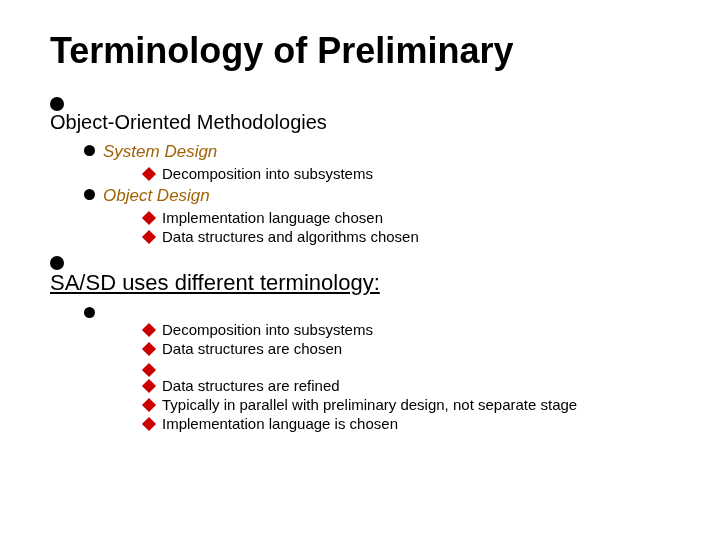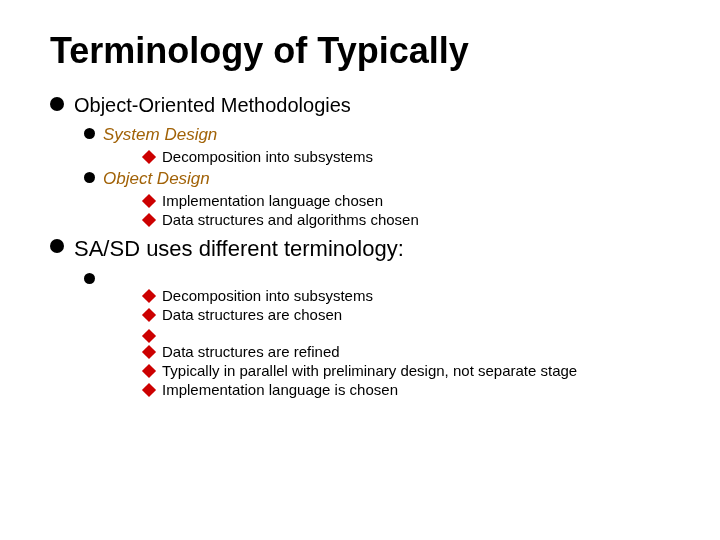--- a/index.html
+++ b/index.html
@@ -110,31 +110,33 @@
       flex-shrink: 0;
     }
 
     .l3-text {
       font-size: 15px;
       color: #000000;
     }
 
     .section-gap {
       margin-bottom: 8px;
+      flex-direction: column;
     }
 
     .l1-large {
       font-size: 22px;
+      text-decoration: underline;
     }
   </style>
 </head>
 <body>
 
 <div class="slide">
-  <div class="title">Terminology of Typically</div>
+  <div class="title">Terminology of Preliminary</div>
 
   <div class="content">
 
     <div class="l1 section-gap">
       <span class="l1-bullet"></span>
       <span class="l1-text">Object-Oriented Methodologies</span>
     </div>
 
     <div class="l2-group">
       <div class="l2">

